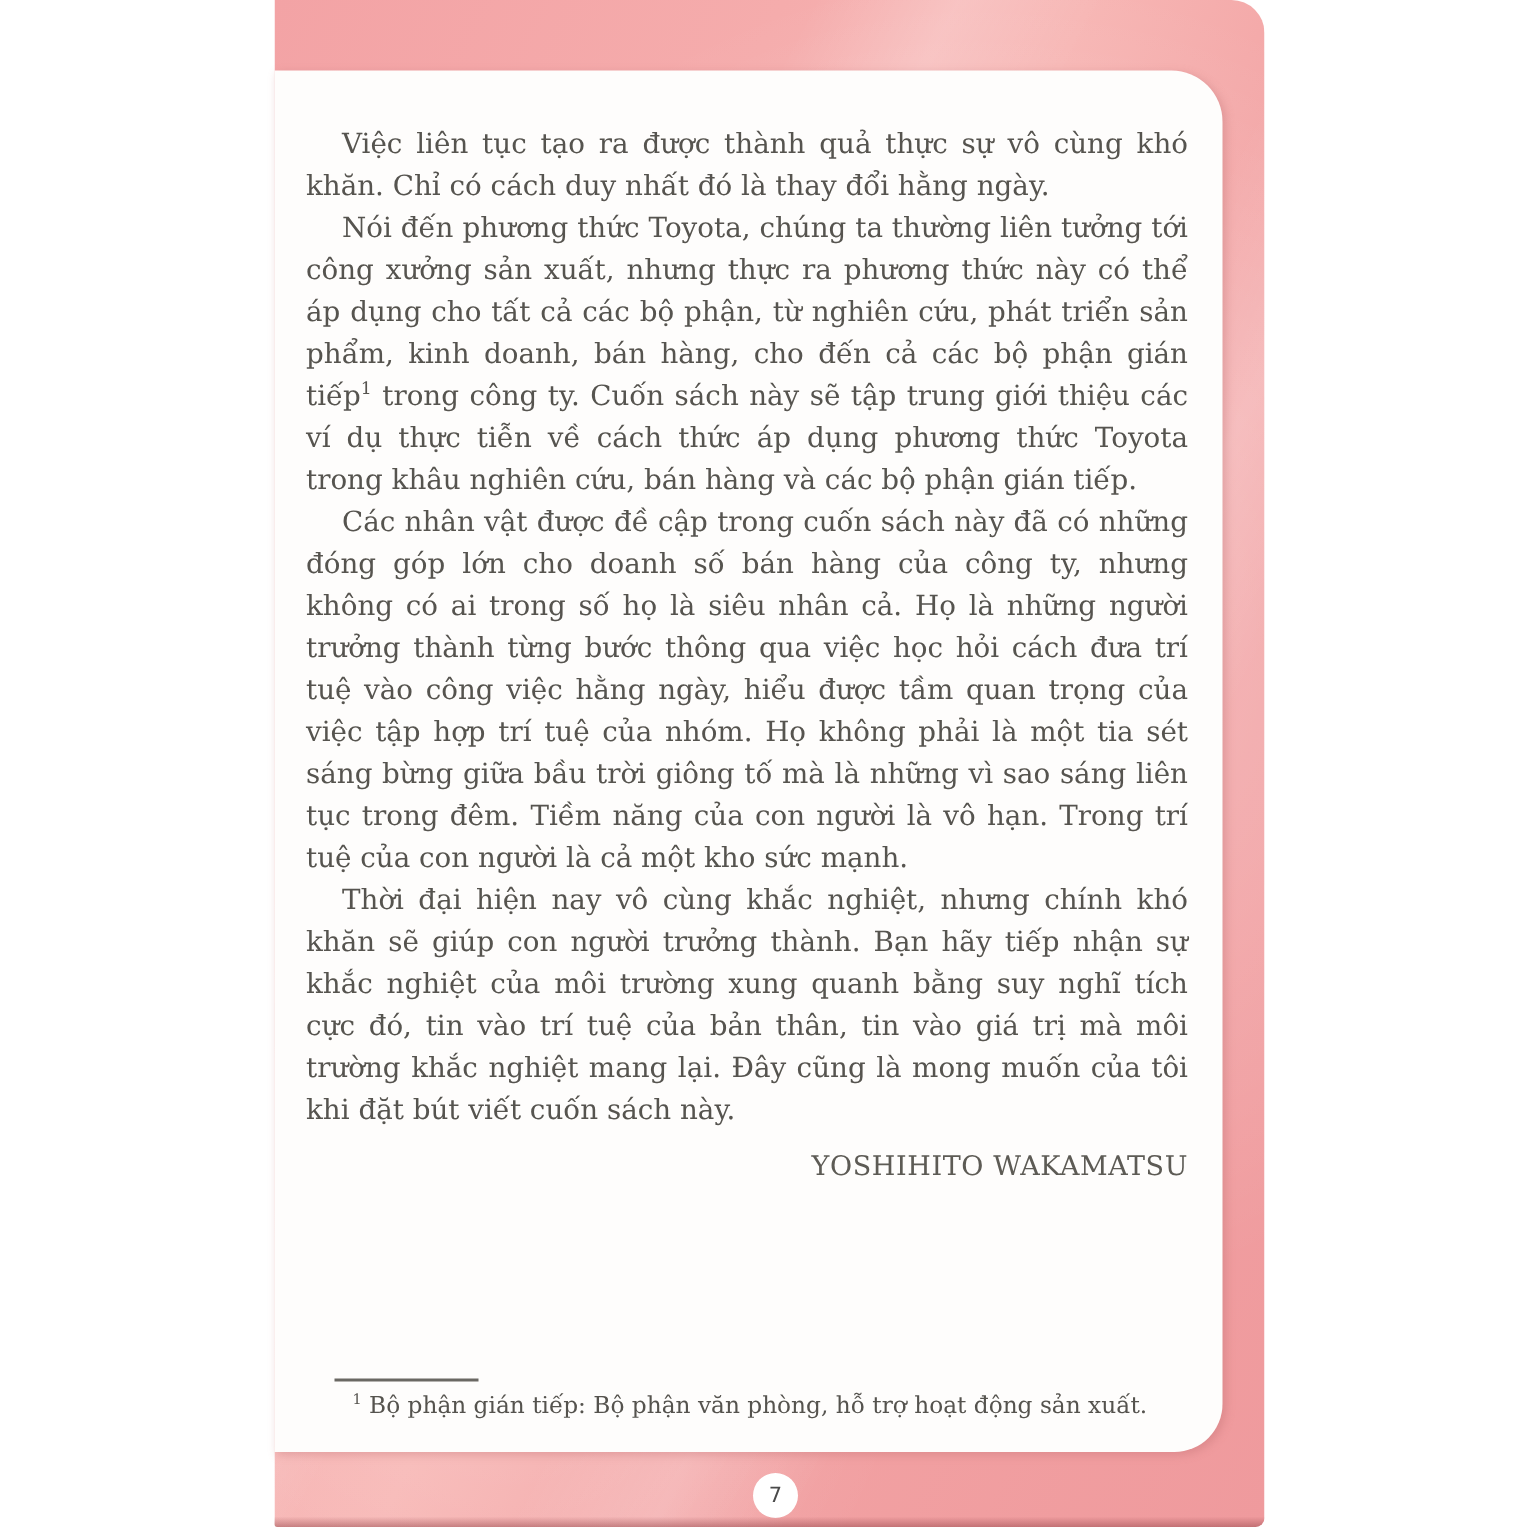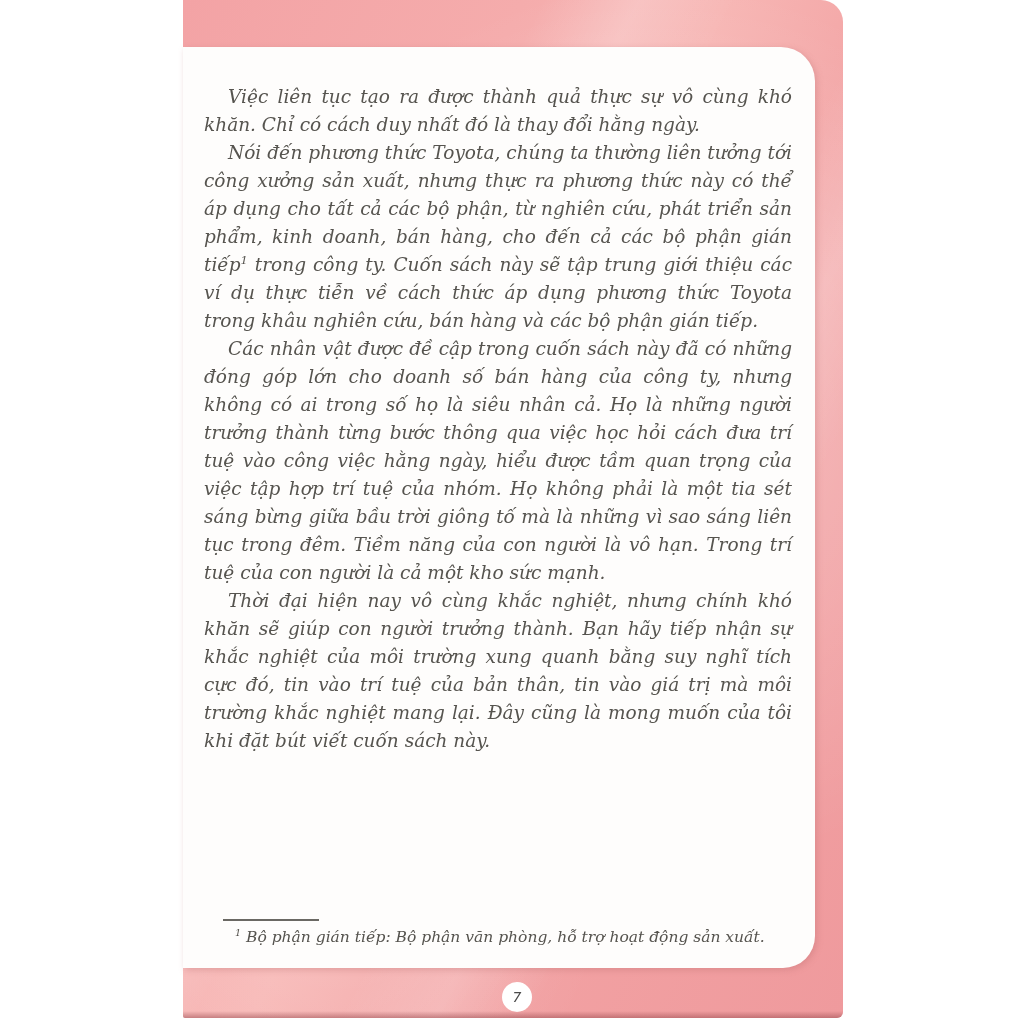--- a/index.html
+++ b/index.html
@@ -1,20 +1,19 @@
 <!DOCTYPE html>
 <html style="--pink: #f3a3a5; --text: #56544f; --numcol: #4a4a4a;"><head>
 <meta charset="utf-8">
 <style>
   html,body{margin:0;padding:0;}
   .canvas{
     position:relative; width:1024px; height:1024px;
     background:#ffffff; overflow:hidden;
     font-family:"DejaVu Serif","Liberation Serif",serif;
-    font-style:italic;
   }
   .cover{
     position:absolute; left:183px; top:0; width:660px; height:1018px;
     border-radius:0 22px 6px 2px;
     background:
       radial-gradient(120% 80% at 72% 42%, rgba(255,255,255,0.30), rgba(255,255,255,0) 55%),
       radial-gradient(90% 60% at 20% 85%, rgba(255,255,255,0.18), rgba(255,255,255,0) 50%),
       linear-gradient(115deg, var(--pink,#f3a3a5) 0%, #f5acac 30%, #f7b6b4 48%, #f2a2a3 66%, #ef9a9d 100%);
   }
   .sheen{
@@ -75,20 +74,21 @@
   <div class="cover">
     <div class="sheen"></div>
     <div class="page">
       <div class="body">
         <div class="paras">
             <p><span>Việc liên tục tạo ra được thành quả thực sự vô cùng khó khăn. Chỉ có cách duy nhất đó là thay đổi hằng ngày.</span></p>
             <p><span>Nói đến phương thức Toyota, chúng ta thường liên tưởng tới công xưởng sản xuất, nhưng thực ra phương thức này có thể áp dụng cho tất cả các bộ phận, từ nghiên cứu, phát triển sản phẩm, kinh doanh, bán hàng, cho đến cả các bộ phận gián tiếp</span><sup>1</sup><span> trong công ty. Cuốn sách này sẽ tập trung giới thiệu các ví dụ thực tiễn về cách thức áp dụng phương thức Toyota trong khâu nghiên cứu, bán hàng và các bộ phận gián tiếp.</span></p>
             <p><span>Các nhân vật được đề cập trong cuốn sách này đã có những đóng góp lớn cho doanh số bán hàng của công ty, nhưng không có ai trong số họ là siêu nhân cả. Họ là những người trưởng thành từng bước thông qua việc học hỏi cách đưa trí tuệ vào công việc hằng ngày, hiểu được tầm quan trọng của việc tập hợp trí tuệ của nhóm. Họ không phải là một tia sét sáng bừng giữa bầu trời giông tố mà là những vì sao sáng liên tục trong đêm. Tiềm năng của con người là vô hạn. Trong trí tuệ của con người là cả một kho sức mạnh.</span></p>
             <p><span>Thời đại hiện nay vô cùng khắc nghiệt, nhưng chính khó khăn sẽ giúp con người trưởng thành. Bạn hãy tiếp nhận sự khắc nghiệt của môi trường xung quanh bằng suy nghĩ tích cực đó, tin vào trí tuệ của bản thân, tin vào giá trị mà môi trường khắc nghiệt mang lại. Đây cũng là mong muốn của tôi khi đặt bút viết cuốn sách này.</span></p>
           </div>
+        <div class="author">YOSHIHITO WAKAMATSU</div>
       </div>
       <div class="footnote">
         <div class="rule"></div>
         <p class="fn-text"><sup>1</sup><span> Bộ phận gián tiếp: Bộ phận văn phòng, hỗ trợ hoạt động sản xuất.</span></p>
       </div>
     </div>
     <div class="pagenum">
       <span>7</span>
     </div>
     <div class="cover-bottom-shadow"></div>

